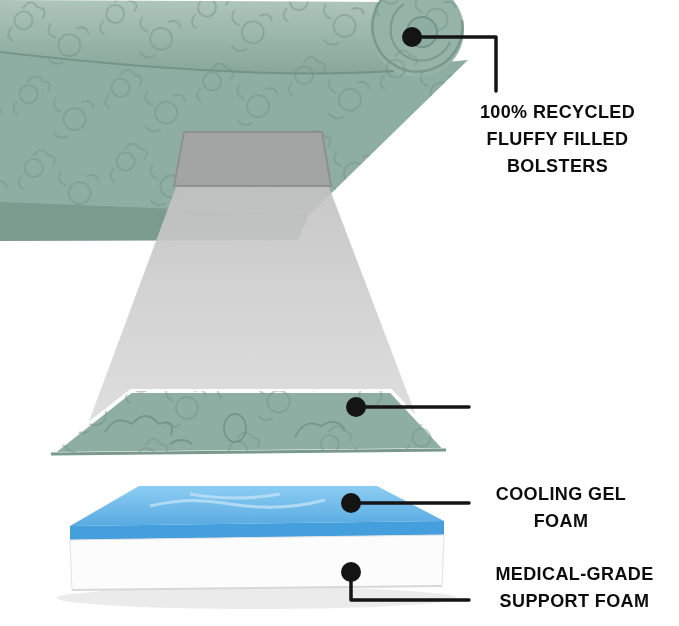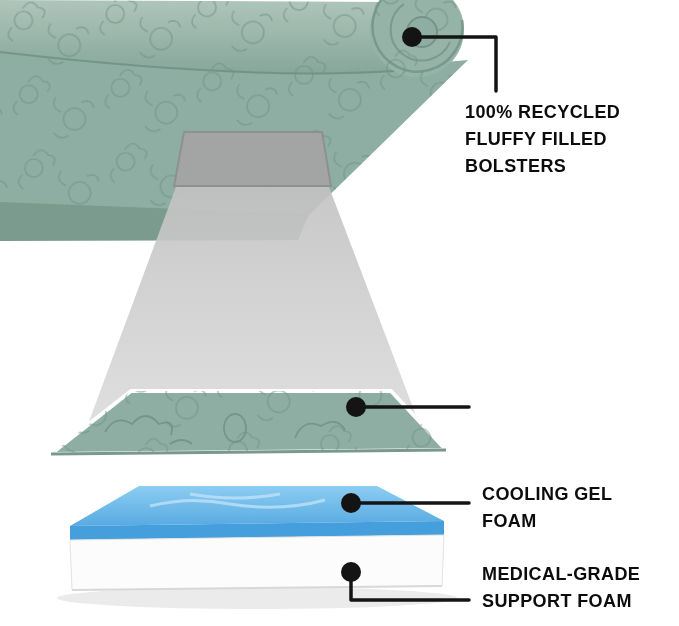--- a/index.html
+++ b/index.html
@@ -1,20 +1,20 @@
 <!DOCTYPE html>
 <html><head>
 <meta charset="utf-8">
 <style>
   html,body{margin:0;padding:0;}
   body{
     width:679px;height:626px;background:#ffffff;overflow:hidden;position:relative;
     font-family:"Liberation Sans",sans-serif;
   }
-  .stage{position:absolute;inset:0;width:559px;height:626px;}
+  .stage{position:absolute;inset:0;width:559px;height:626px;text-align:center;}
   svg.illustration{position:absolute;left:0;top:0;}
   .callout-label{
     position:absolute;
     font-family:"Liberation Sans",sans-serif;
     font-weight:800;
     font-size:18px;
     line-height:27px;
     letter-spacing:.4px;
     color:#0c0c0c;
     text-transform:uppercase;

